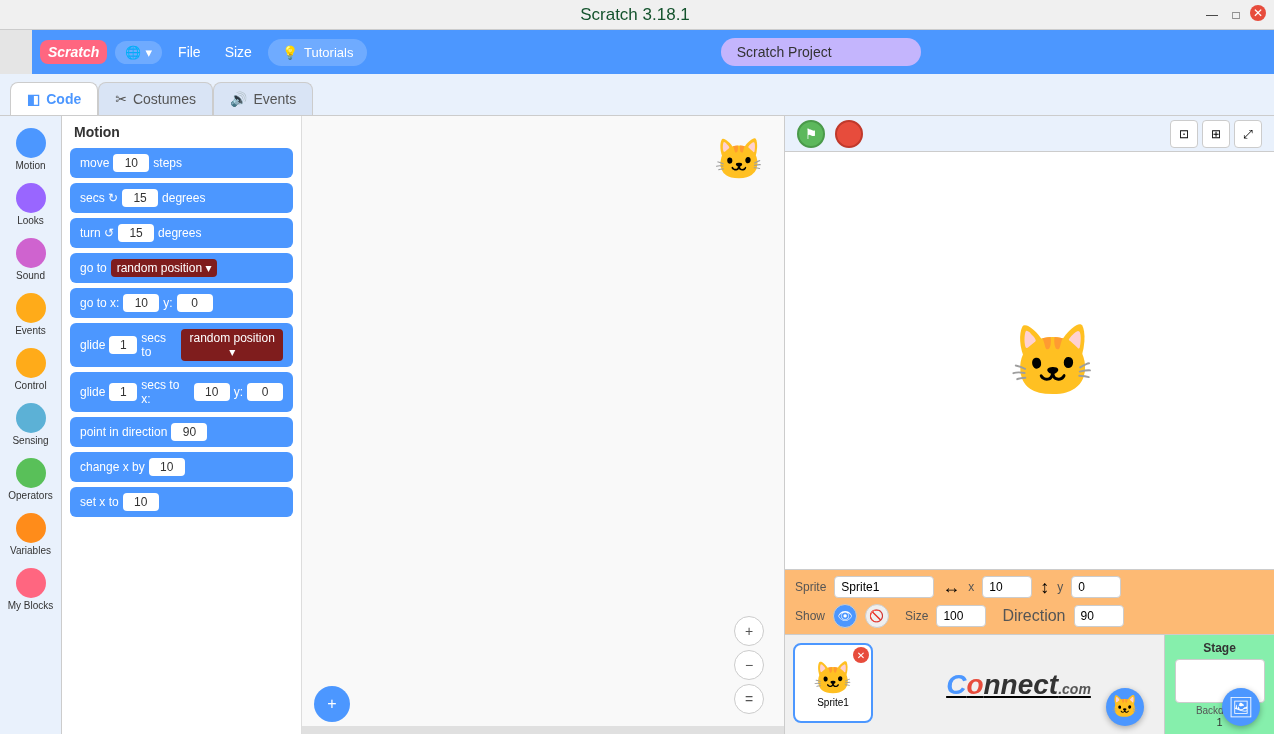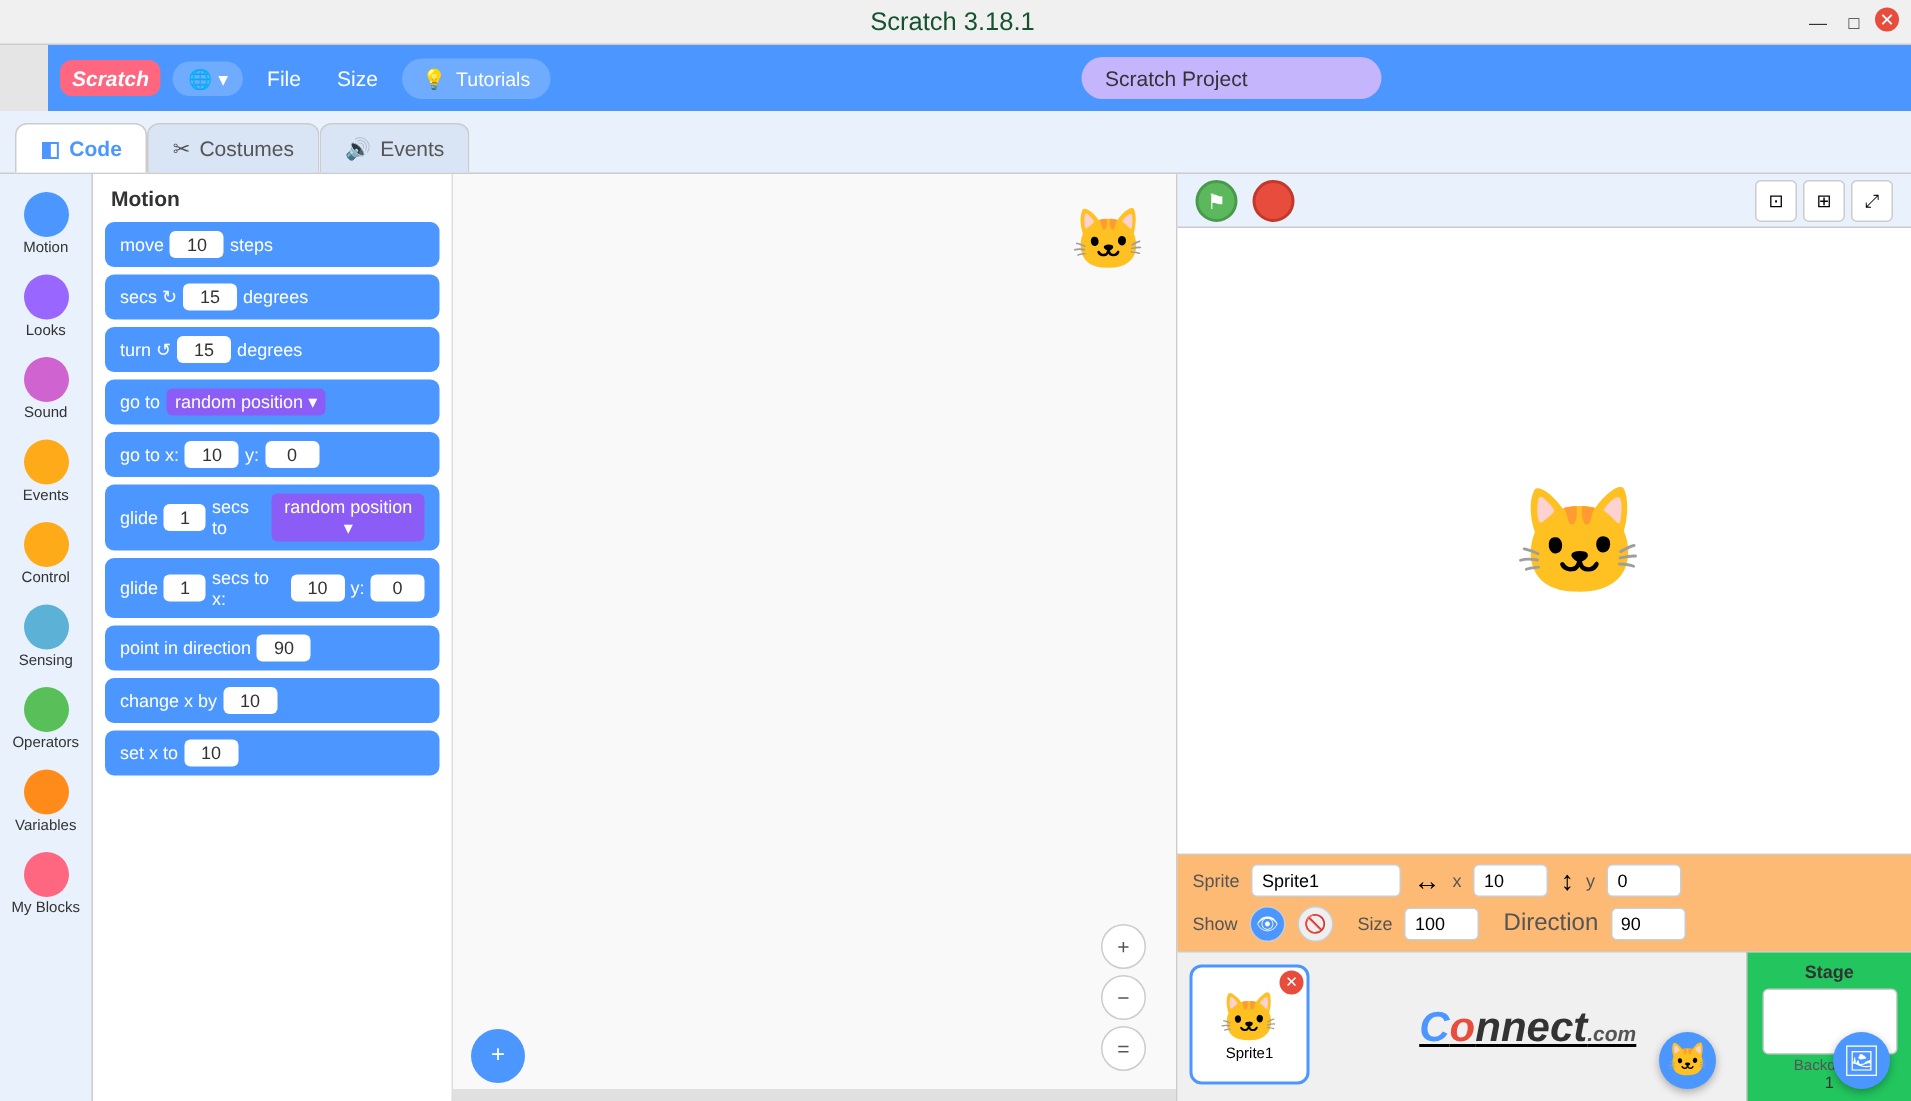--- a/index.html
+++ b/index.html
@@ -188,21 +188,21 @@
       background: white;
       color: #333;
       border: none;
       border-radius: 4px;
       padding: 2px 6px;
       font-size: 12px;
       width: 36px;
       text-align: center;
     }
     .block-dropdown {
-      background: #8b5cf6;
+      background: #7f1d1d;
       color: white;
       border: none;
       border-radius: 4px;
       padding: 2px 6px;
       font-size: 12px;
       cursor: pointer;
       display: flex;
       align-items: center;
       gap: 2px;
     }
@@ -529,21 +529,21 @@
           <span style="font-size:10px;">Sprite1</span>
         </div>
 
         <div style="flex:1;display:flex;align-items:center;justify-content:center;overflow:hidden;text-decoration:underline;">
           <div style="font-size:28px;font-weight:bold;color:#333;font-style:italic;">
             <span style="color:#4c97ff;">C</span><span style="color:#e74c3c;">o</span><span style="color:#333;">nnect</span><span style="font-size:14px;color:#555;">.com</span>
           </div>
         </div>
       </div>
 
-      <div style="width:110px;border-left:1px solid #ccc;display:flex;flex-direction:column;align-items:center;padding:6px;background:#22c55e;">
+      <div style="width:110px;border-left:1px solid #ccc;display:flex;flex-direction:column;align-items:center;padding:6px;background:#86efac;">
         <span style="font-size:12px;font-weight:bold;color:#333;margin-bottom:4px;">Stage</span>
         <div style="width:90px;height:55px;background:white;border:1px solid #ccc;border-radius:4px;"></div>
         <span style="font-size:10px;color:#555;margin-top:2px;">Backdrops</span>
         <span style="font-size:11px;color:#333;">1</span>
       </div>
     </div>
 
     <div style="position:relative;height:0;">
       <div style="position:absolute;bottom:8px;right:130px;width:38px;height:38px;background:#4c97ff;border-radius:50%;display:flex;align-items:center;justify-content:center;cursor:pointer;color:white;font-size:22px;box-shadow:0 2px 6px rgba(0,0,0,0.3);">🐱</div>
       <div style="position:absolute;bottom:8px;right:14px;width:38px;height:38px;background:#4c97ff;border-radius:50%;display:flex;align-items:center;justify-content:center;cursor:pointer;color:white;font-size:20px;box-shadow:0 2px 6px rgba(0,0,0,0.3);">🖼</div>

